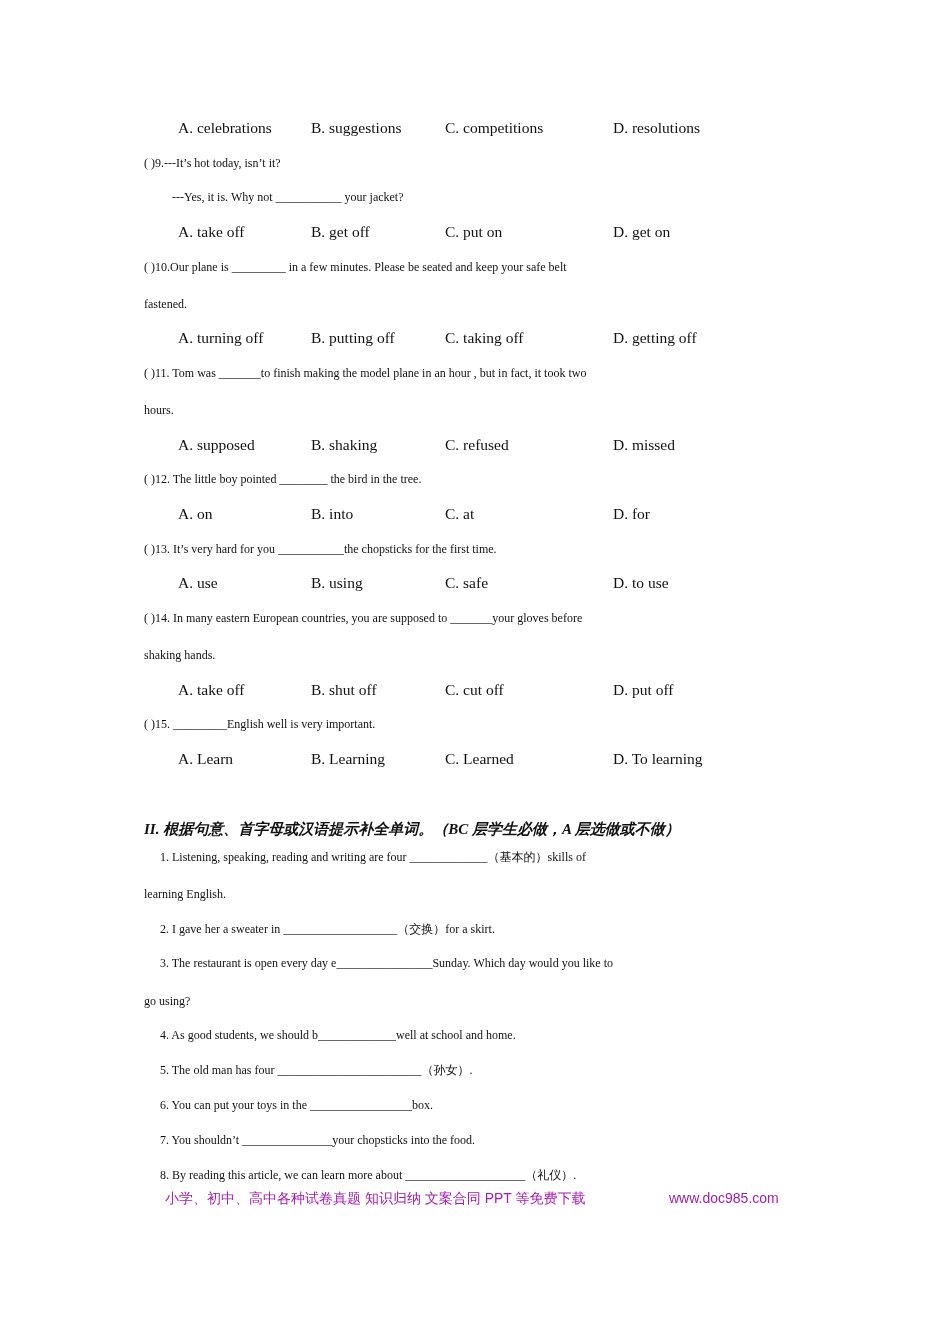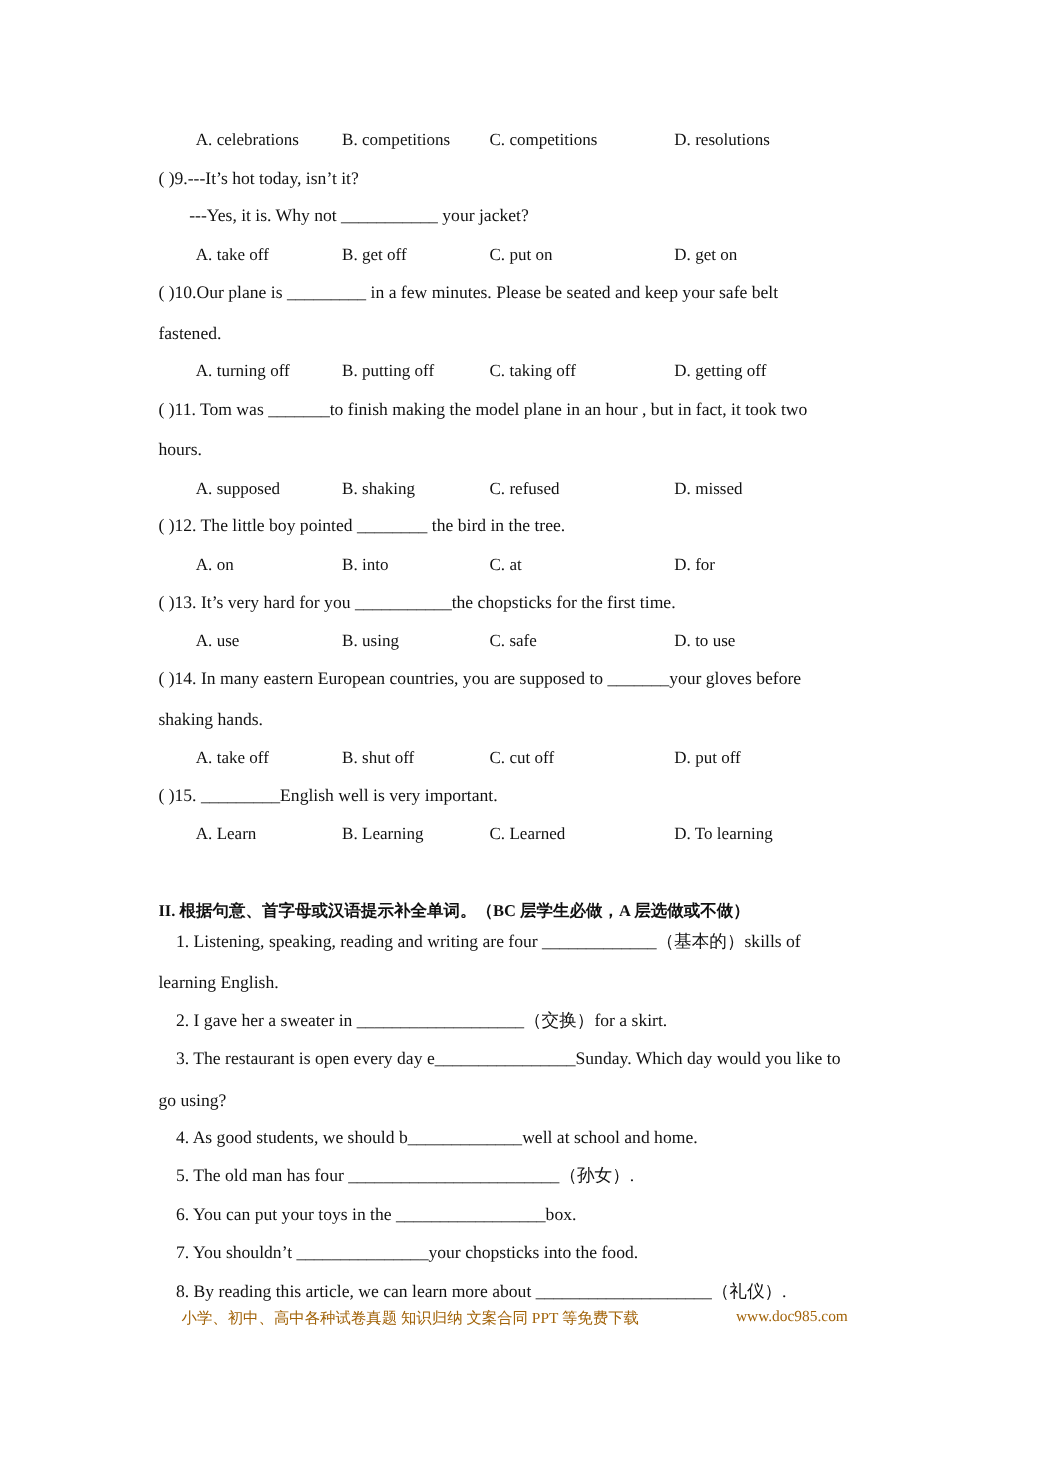--- a/index.html
+++ b/index.html
@@ -1,28 +1,28 @@
 <!DOCTYPE html>
 <html><head>
 <meta charset="utf-8">
 <style>
   html, body { margin: 0; padding: 0; background: #ffffff; }
   body { width: 950px; height: 1344px; position: relative; overflow: hidden;
          font-family: "Liberation Serif", "DejaVu Serif", serif; color: #111; }
-  .line { position: absolute; left: 144px; font-size: 16px; white-space: nowrap; line-height: 20px; }
+  .line { position: absolute; left: 144px; font-size: 12px; white-space: nowrap; line-height: 20px; }
   .opt { position: absolute; font-size: 15.5px; white-space: nowrap; line-height: 20px; text-align: center; }
-  .heading { font-weight: bold; font-size: 15px; }
-  .footer { position: absolute; top: 1190px; font-family: Liberation Serif, serif;
-            font-size: 14px; white-space: nowrap; color: #a16207; }
+  .heading { font-weight: bold; font-size: 15px; font-style: italic; }
+  .footer { position: absolute; top: 1190px; font-family: Liberation Sans, sans-serif;
+            font-size: 14px; white-space: nowrap; color: #a21caf; }
 </style>
 </head>
 <body>
 
 <div class="opt" style="top:118px;left:178px">A. celebrations</div>
-<div class="opt" style="top:118px;left:311px">B. competitions</div>
+<div class="opt" style="top:118px;left:311px">B. suggestions</div>
 <div class="opt" style="top:118px;left:445px">C. competitions</div>
 <div class="opt" style="top:118px;left:613px">D. resolutions</div>
 
 <div class="line" style="top:153px">(    )9.---It’s hot today, isn’t it?</div>
 <div class="line" style="top:187px;left:172px">---Yes, it is. Why not ___________ your jacket?</div>
 <div class="opt" style="top:222px;left:178px">A. take off</div>
 <div class="opt" style="top:222px;left:311px">B. get off</div>
 <div class="opt" style="top:222px;left:445px">C. put on</div>
 <div class="opt" style="top:222px;left:613px">D. get on</div>
 

